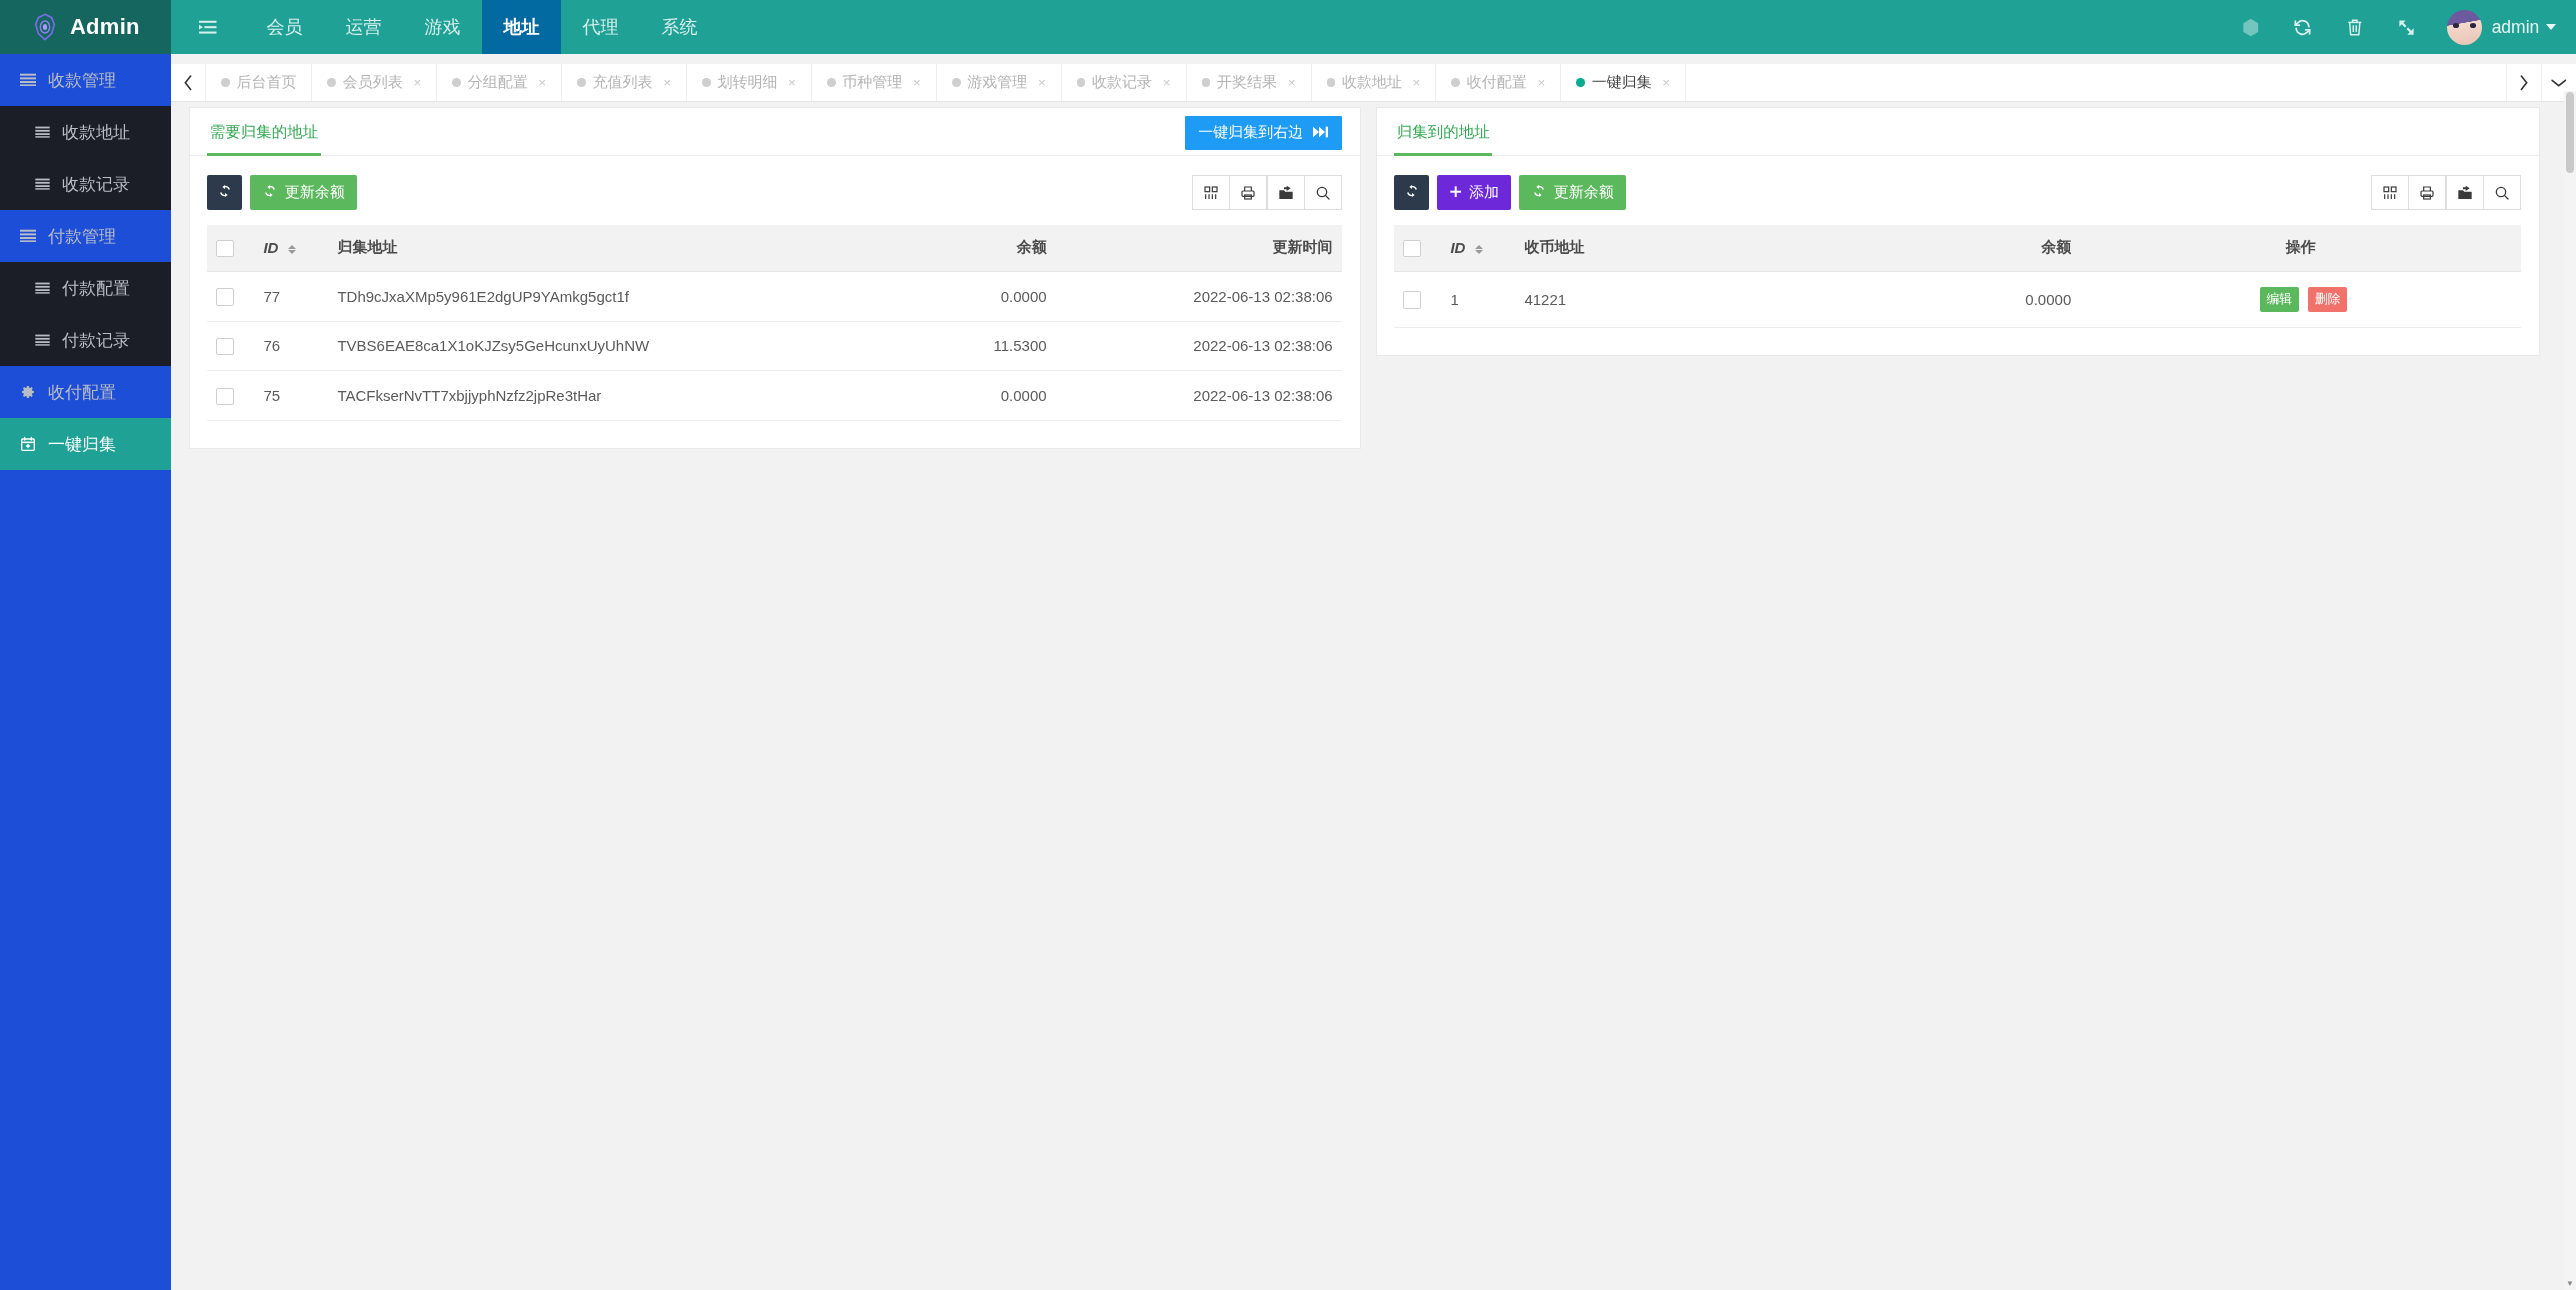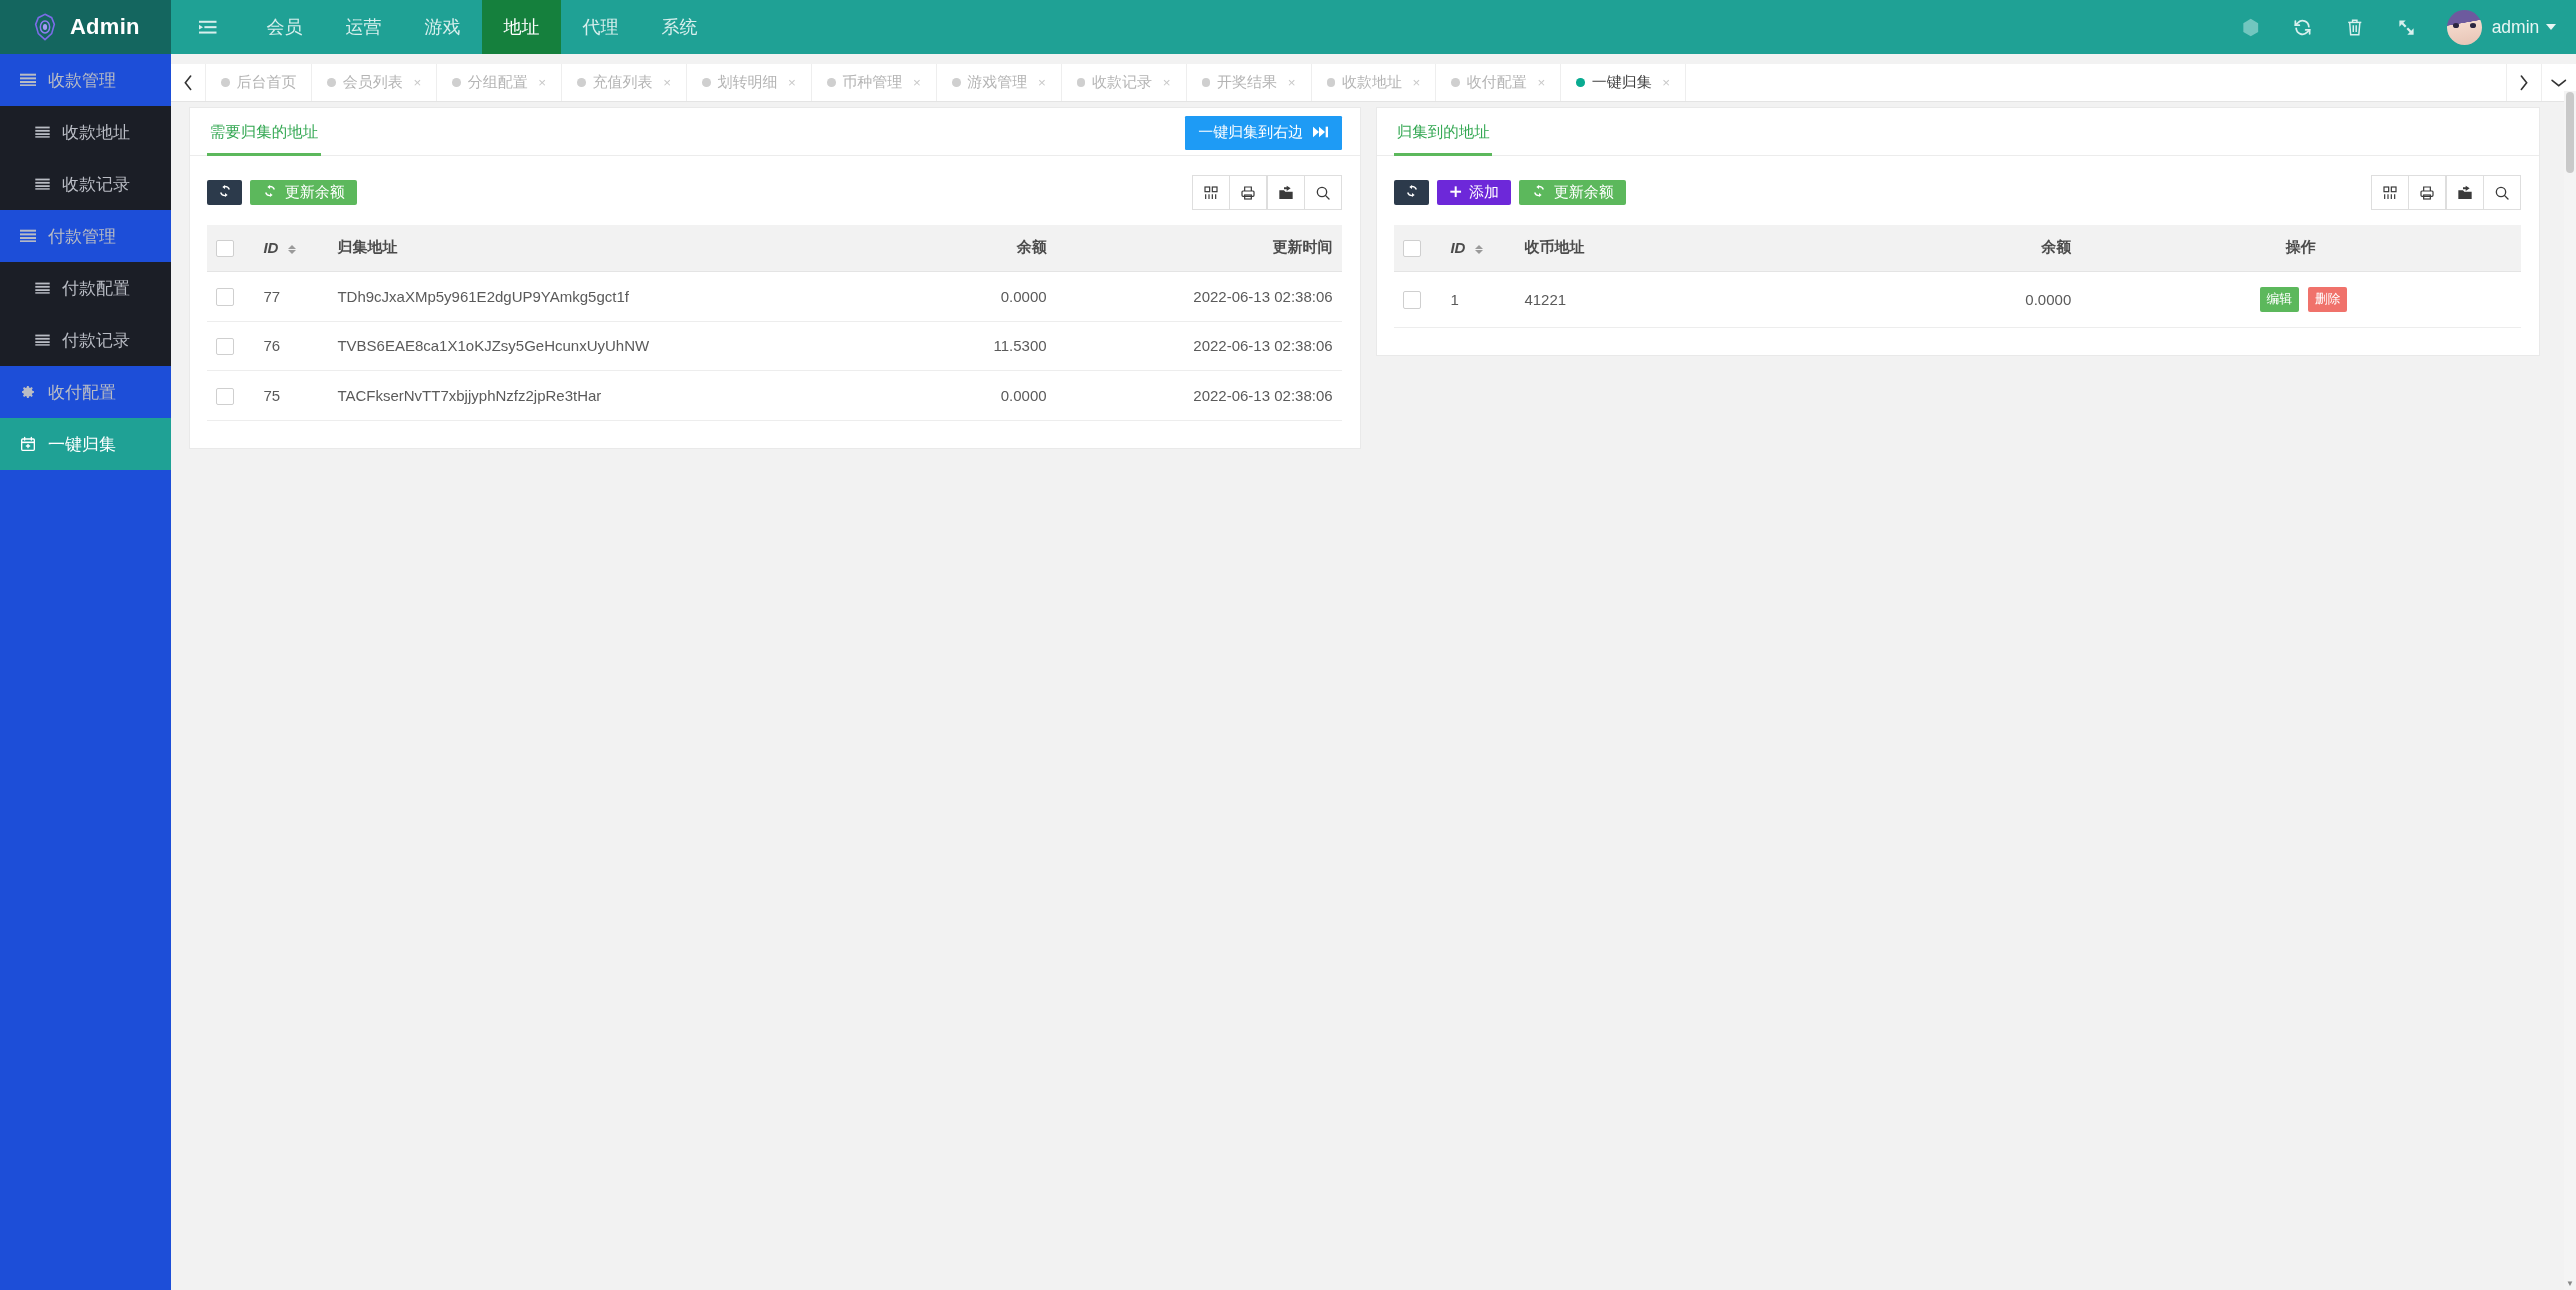--- a/index.html
+++ b/index.html
@@ -19,21 +19,21 @@
     display: flex; align-items: center; justify-content: center; gap: 10.8px;
   }
   .logo-mark { width: 28px; height: 28px; position: relative; }
   .logo-text { color: #fff; font-size: 22px; font-weight: 700; letter-spacing: 0.3px; }
   .nav { display: flex; align-items: stretch; }
   .nav-item {
     display: flex; align-items: center; justify-content: center;
     padding: 0 21.5px; color: #d8efed; font-size: 18px; cursor: pointer;
     min-width: 74px;
   }
-  .nav-item.active { background: #15803d; color: #ffffff; font-weight: 400; }
+  .nav-item.active { background: #0369a1; color: #ffffff; font-weight: 700; }
   .nav-hamburger { padding: 0 24px; }
   .header-right {
     margin-left: auto; display: flex; align-items: center; gap: 0; padding-right: 20px;
   }
   .hdr-icon {
     width: 52px; height: 54px; display: flex; align-items: center;
     justify-content: center; color: #cfeae7; cursor: pointer;
   }
   .avatar {
     width: 35px; height: 35px; border-radius: 50%; margin: 0 9.4px 0 15px;
@@ -121,21 +121,21 @@
     background: #1e9bf5; color: #fff; font-size: 15px;
     padding: 7.4px 13.4px; display: flex; align-items: center; gap: 9.4px;
     border: none; cursor: pointer; border-radius: 1.3px;
   }
 
   .panel-body { padding: 19px 17.5px 27px 17.5px; }
 
   .toolbar { display: flex; align-items: center; height: 35px; margin-bottom: 15px; }
   .btn {
     display: inline-flex; align-items: center; justify-content: center; gap: 6.7px;
-    height: 25px; padding: 0 12px; font-size: 15px; border: none;
+    height: 35px; padding: 0 12px; font-size: 15px; border: none;
     cursor: pointer; color: #fff; border-radius: 2px; margin-right: 8px;
   }
   .btn-dark  { background: #2c3a4b; width: 35px; padding: 0; }
   .btn-green { background: #5cb85c; }
   .btn-blue  { background: #6d28d9; }
   .tool-icons { margin-left: auto; display: flex; gap: 0; }
   .tool-icon {
     width: 38px; height: 35px; border: 0.7px solid #dedede; background: #fff;
     display: flex; align-items: center; justify-content: center;
     color: #3a3a3a; cursor: pointer; margin-left: -0.7px;

